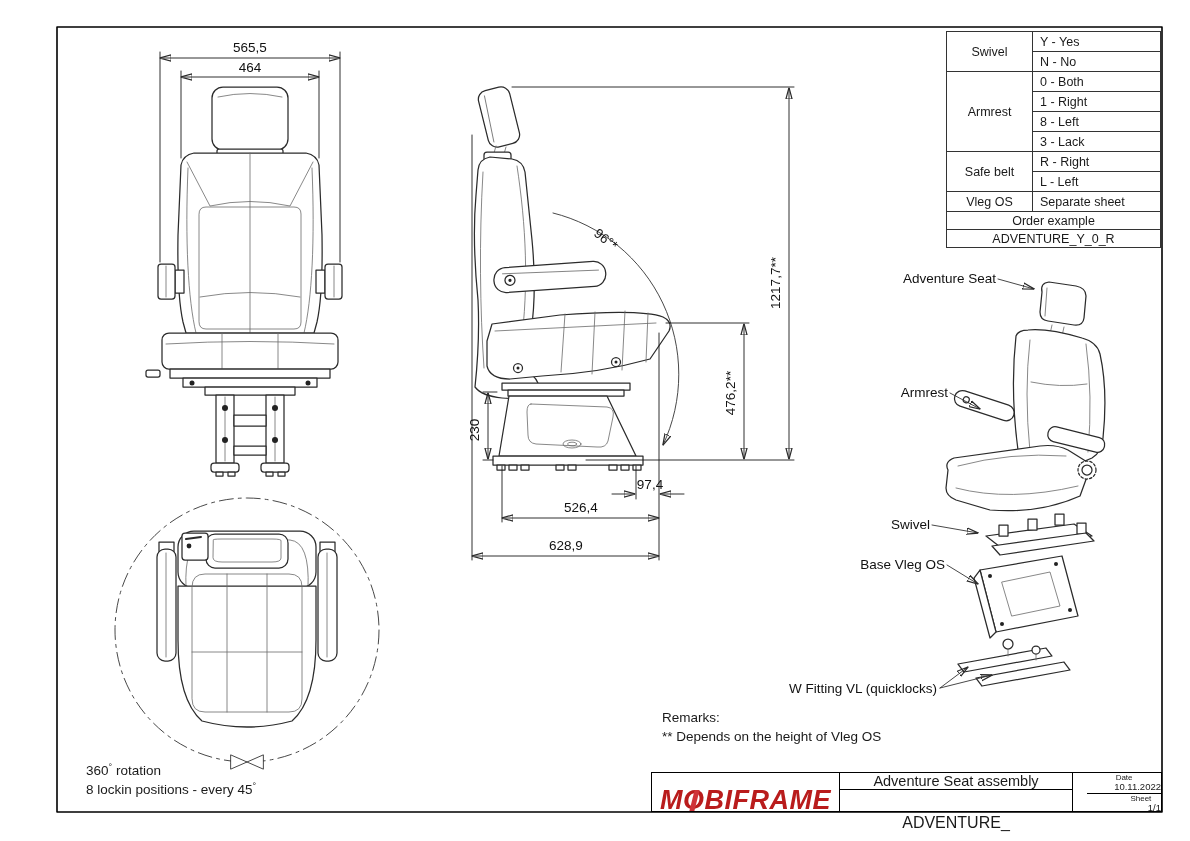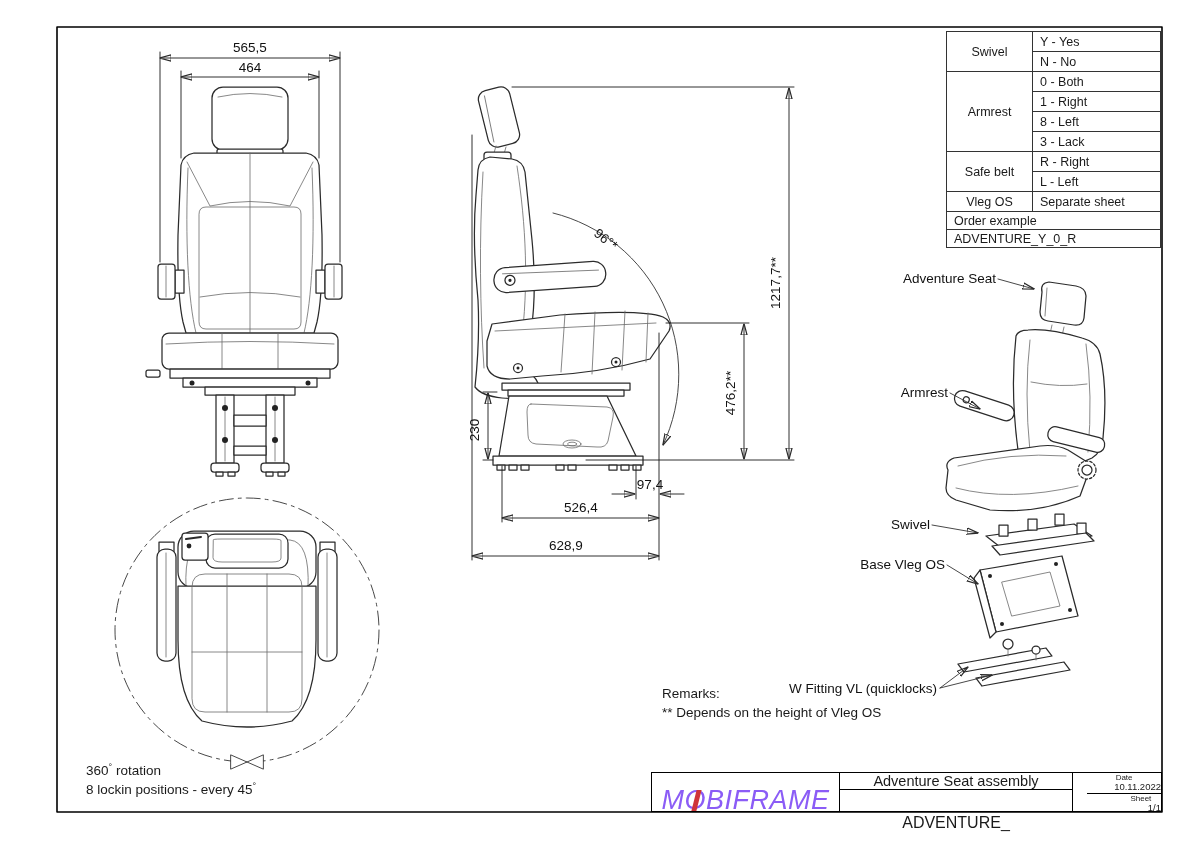--- a/index.html
+++ b/index.html
@@ -23,47 +23,47 @@
   
   .opt-table{
     position:absolute;left:946px;top:31px;z-index:2;
     border-collapse:collapse;font-size:12.5px;background:#fff;table-layout:fixed;
   }
   .opt-table td{
     border:1px solid #333;height:19px;padding:0 7px;background:#fff;white-space:nowrap;
   }
   .opt-table td.group{text-align:center;padding:0 4px;}
   .opt-table td.opt{text-align:left;}
-  .opt-table td.span{height:17px;}
+  .opt-table td.span{text-align:center;height:17px;}
   
   .titleblock{
     position:absolute;left:651px;top:772px;width:511px;height:40px;z-index:2;
     border:1.5px solid #000;box-sizing:border-box;display:flex;background:#fff;
   }
   .tb-logo{width:188px;border-right:1.4px solid #000;display:flex;align-items:center;justify-content:center;box-sizing:border-box;}
   .logo-text{
-    font-size:27px;font-weight:normal;font-style:italic;color:#8b5cf6;
+    font-size:27px;font-weight:bold;font-style:italic;color:#b91c1c;
     letter-spacing:0.5px;line-height:1;user-select:none;margin-top:17px;
   }
   .logo-o{position:relative;display:inline-block;}
   .logo-o::after{
     content:"";position:absolute;left:42%;top:12%;width:25%;height:78%;
     background:#cf3339;transform:skewX(-14deg);
   }
   .tb-mid{width:233px;border-right:1.4px solid #000;display:flex;flex-direction:column;box-sizing:border-box;gap:24px;}
   .tb-title{flex:11;border-bottom:1px solid #000;display:flex;align-items:center;justify-content:center;font-size:14.5px;}
   .tb-code{flex:9;display:flex;align-items:center;justify-content:center;font-size:16px;}
   .tb-right{flex:1;display:flex;flex-direction:column;box-sizing:border-box;align-items:flex-end;}
   .tb-date,.tb-sheet{display:flex;flex-direction:column;align-items:center;justify-content:center;line-height:1.15;}
   .tb-date{flex:11;border-bottom:1px solid #000;}
   .tb-sheet{flex:9;}
   .tb-small-label{font-size:8px;}
   .tb-small-value{font-size:9.5px;margin-left:27px;}
   
-  .remarks{position:absolute;left:662px;top:685px;z-index:2;font-size:13.5px;line-height:18.5px;white-space:nowrap;}
+  .remarks{position:absolute;left:662px;top:709px;z-index:2;font-size:13.5px;line-height:18.5px;white-space:nowrap;}
   .rotation-note{position:absolute;left:86px;top:761px;z-index:2;font-size:13.5px;line-height:19px;white-space:nowrap;}
   sup.deg{font-size:9px;vertical-align:super;line-height:0;}
 </style>
 </head>
 <body>
 
 <svg id="drawing" width="1190" height="841" viewBox="0 0 1190 841">
   <defs>
     <marker id="mA" viewBox="0 0 12 8" refX="11.5" refY="4" markerWidth="13" markerHeight="9" orient="auto-start-reverse">
       <path d="M12 4 L0 0.8 L0 7.2 Z" fill="#1a1a1a" stroke="none"></path>

